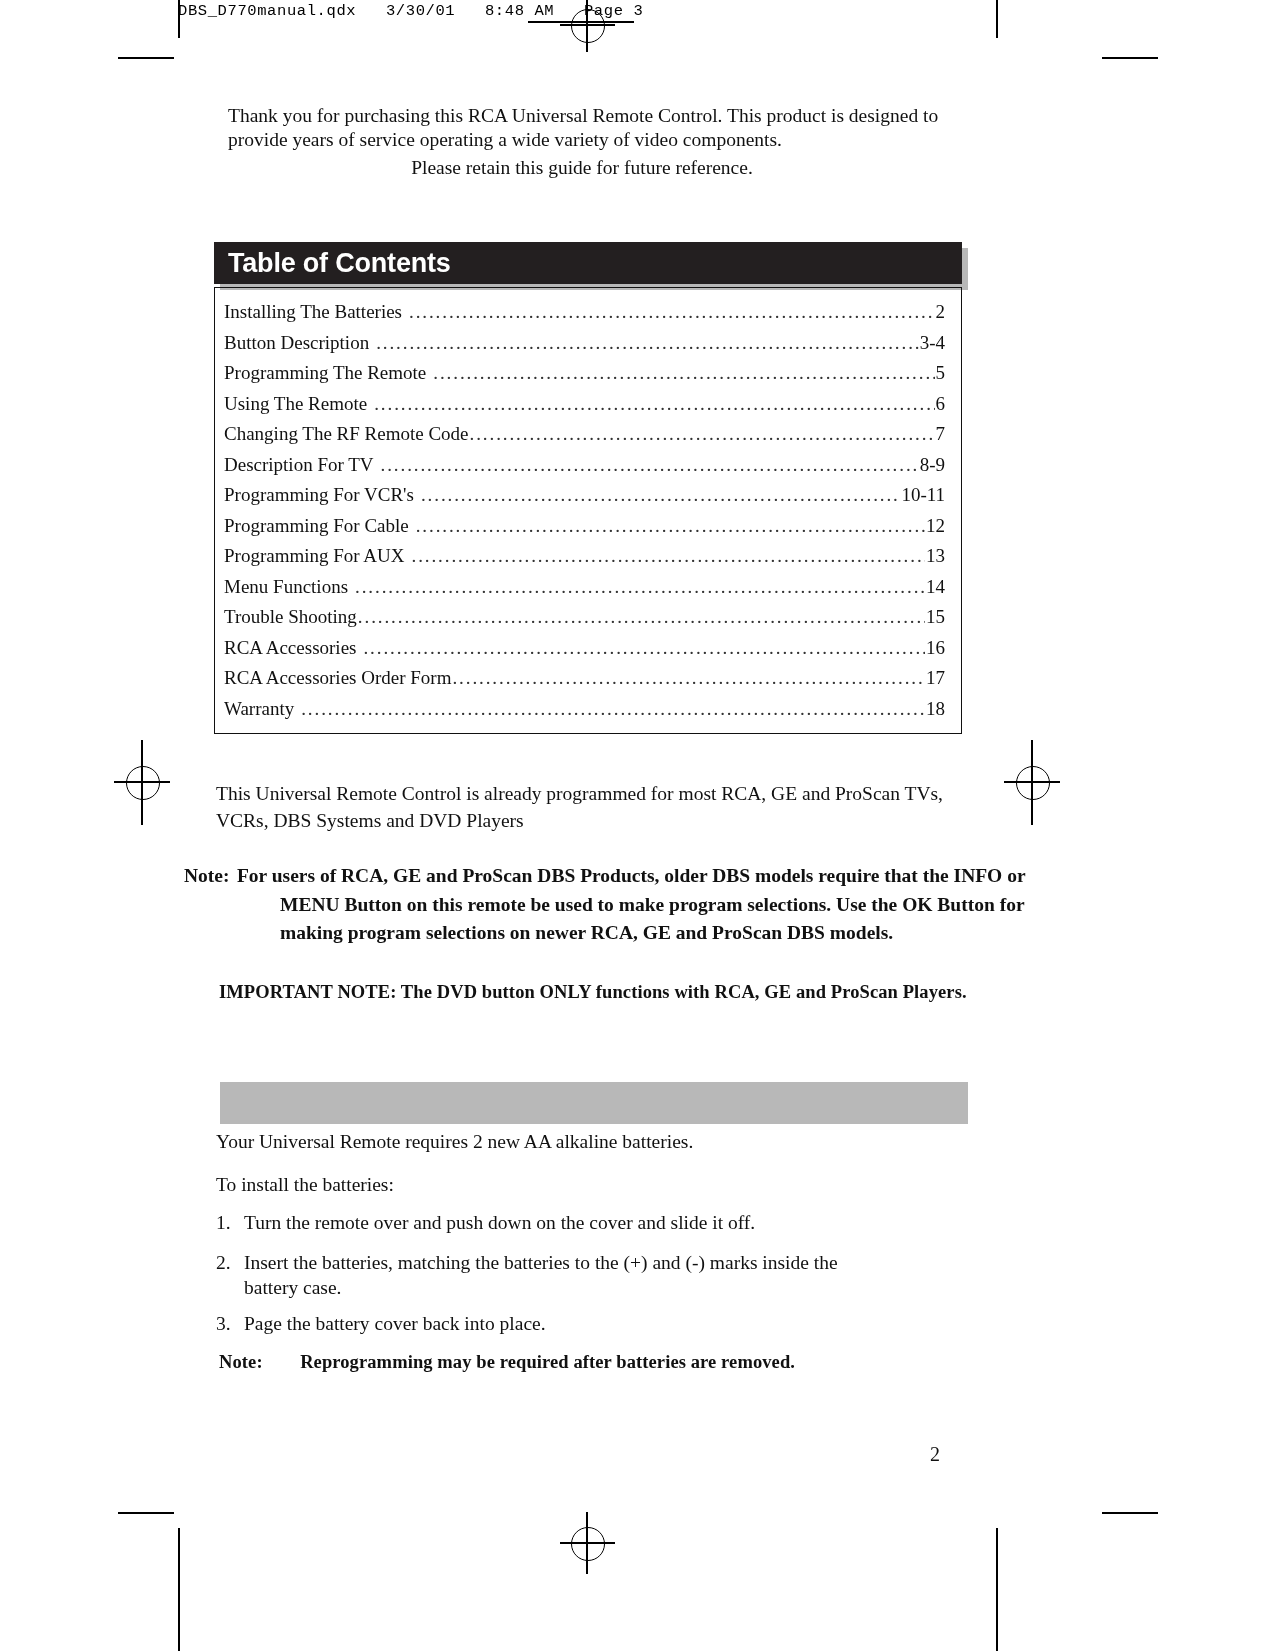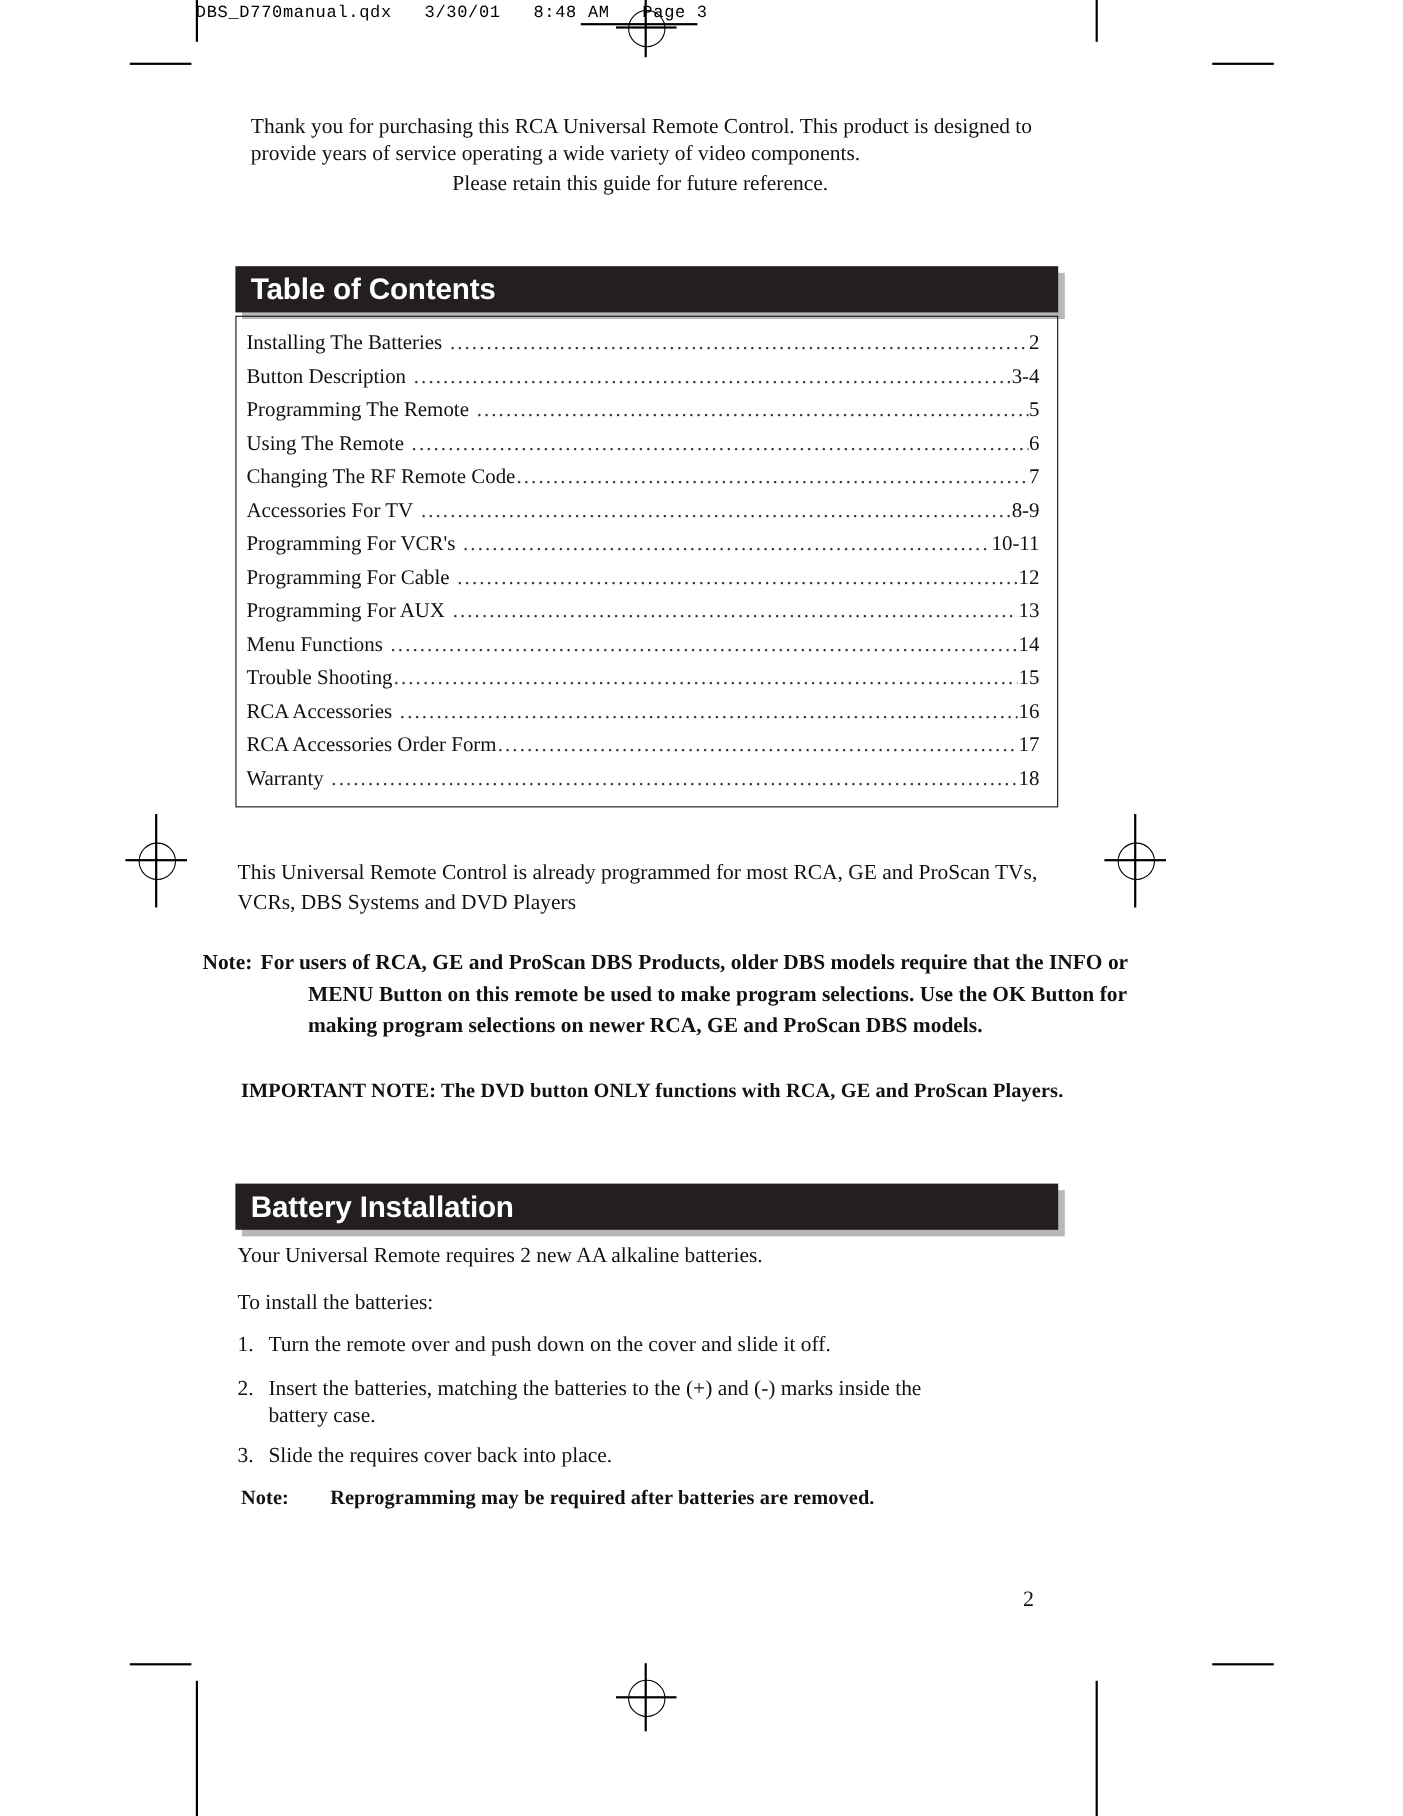--- a/index.html
+++ b/index.html
@@ -256,21 +256,21 @@
       <span class="toc-page">6</span>
     </div>
 
     <div class="toc-row">
       <span class="toc-label">Changing The RF Remote Code</span>
       <span class="toc-leader">..................................................................................................................................................................................</span>
       <span class="toc-page">7</span>
     </div>
 
     <div class="toc-row">
-      <span class="toc-label">Accessories For TV</span>
+      <span class="toc-label">Description For TV</span>
       <span class="toc-gap"></span>
       <span class="toc-leader">..................................................................................................................................................................................</span>
       <span class="toc-page">8-9</span>
     </div>
 
     <div class="toc-row">
       <span class="toc-label">Programming For VCR's</span>
       <span class="toc-gap"></span>
       <span class="toc-leader">..................................................................................................................................................................................</span>
       <span class="toc-page">10-11</span>
@@ -328,41 +328,38 @@
   <p class="para" style="left:216px; top:780px; width:740px; margin:0;">This Universal Remote Control is already programmed for most RCA, GE and ProScan TVs, VCRs, DBS Systems and DVD Players</p>
 
   <div class="para-hang" style="left:232px; top:862px; width:748px; text-indent:-48px; padding-left:48px;font-weight:bold;">
     <span class="note-label">Note:</span>
     <span>For users of RCA, GE and ProScan DBS Products, older DBS models require that the INFO or MENU Button on this remote be used to make program selections. Use the OK Button for making program selections on newer RCA, GE and ProScan DBS models.</span>
   </div>
 
   <p class="bold-note" style="left:219px; top:980px; width:760px; margin:0;">IMPORTANT  NOTE: The DVD button ONLY functions with RCA, GE  and  ProScan Players.</p>
 
   <div class="bar-shadow" style="left:220px; top:1082px; width:748px; height:42px;"></div>
-  <div class="section-bar" style="left:214px; top:1076px; width:748px; height:42px;">
-    <span>Battery Installation</span>
-  </div>
 
   <p class="para" style="left:216px; top:1128px; width:740px; margin:0;">Your Universal Remote requires 2 new AA alkaline batteries.</p>
 
   <p class="para" style="left:216px; top:1171px; width:740px; margin:0;">To install the batteries:</p>
 
   <div class="list-item" style="left:216px; top:1210px; width:720px;">
     <span class="list-num">1.</span>
     <span class="list-text">Turn the remote over and push down on the cover and slide it off.</span>
   </div>
 
   <div class="list-item" style="left:216px; top:1250px; width:660px;">
     <span class="list-num">2.</span>
     <span class="list-text">Insert the batteries, matching the batteries to the (+) and (-) marks inside the battery case.</span>
   </div>
 
   <div class="list-item" style="left:216px; top:1311px; width:720px;">
     <span class="list-num">3.</span>
-    <span class="list-text">Slide the requires cover back into place.</span>
+    <span class="list-text">Page the battery cover back into place.</span>
   </div>
 
   <div class="bold-note" style="left:219px; top:1350px; width:740px;">
     <span>Note:</span>
     <span style="display:inline-block; width:28px;"></span>
     <span>Reprogramming may be required after batteries are removed.</span>
   </div>
 
   <div class="page-number">2</div>
 

